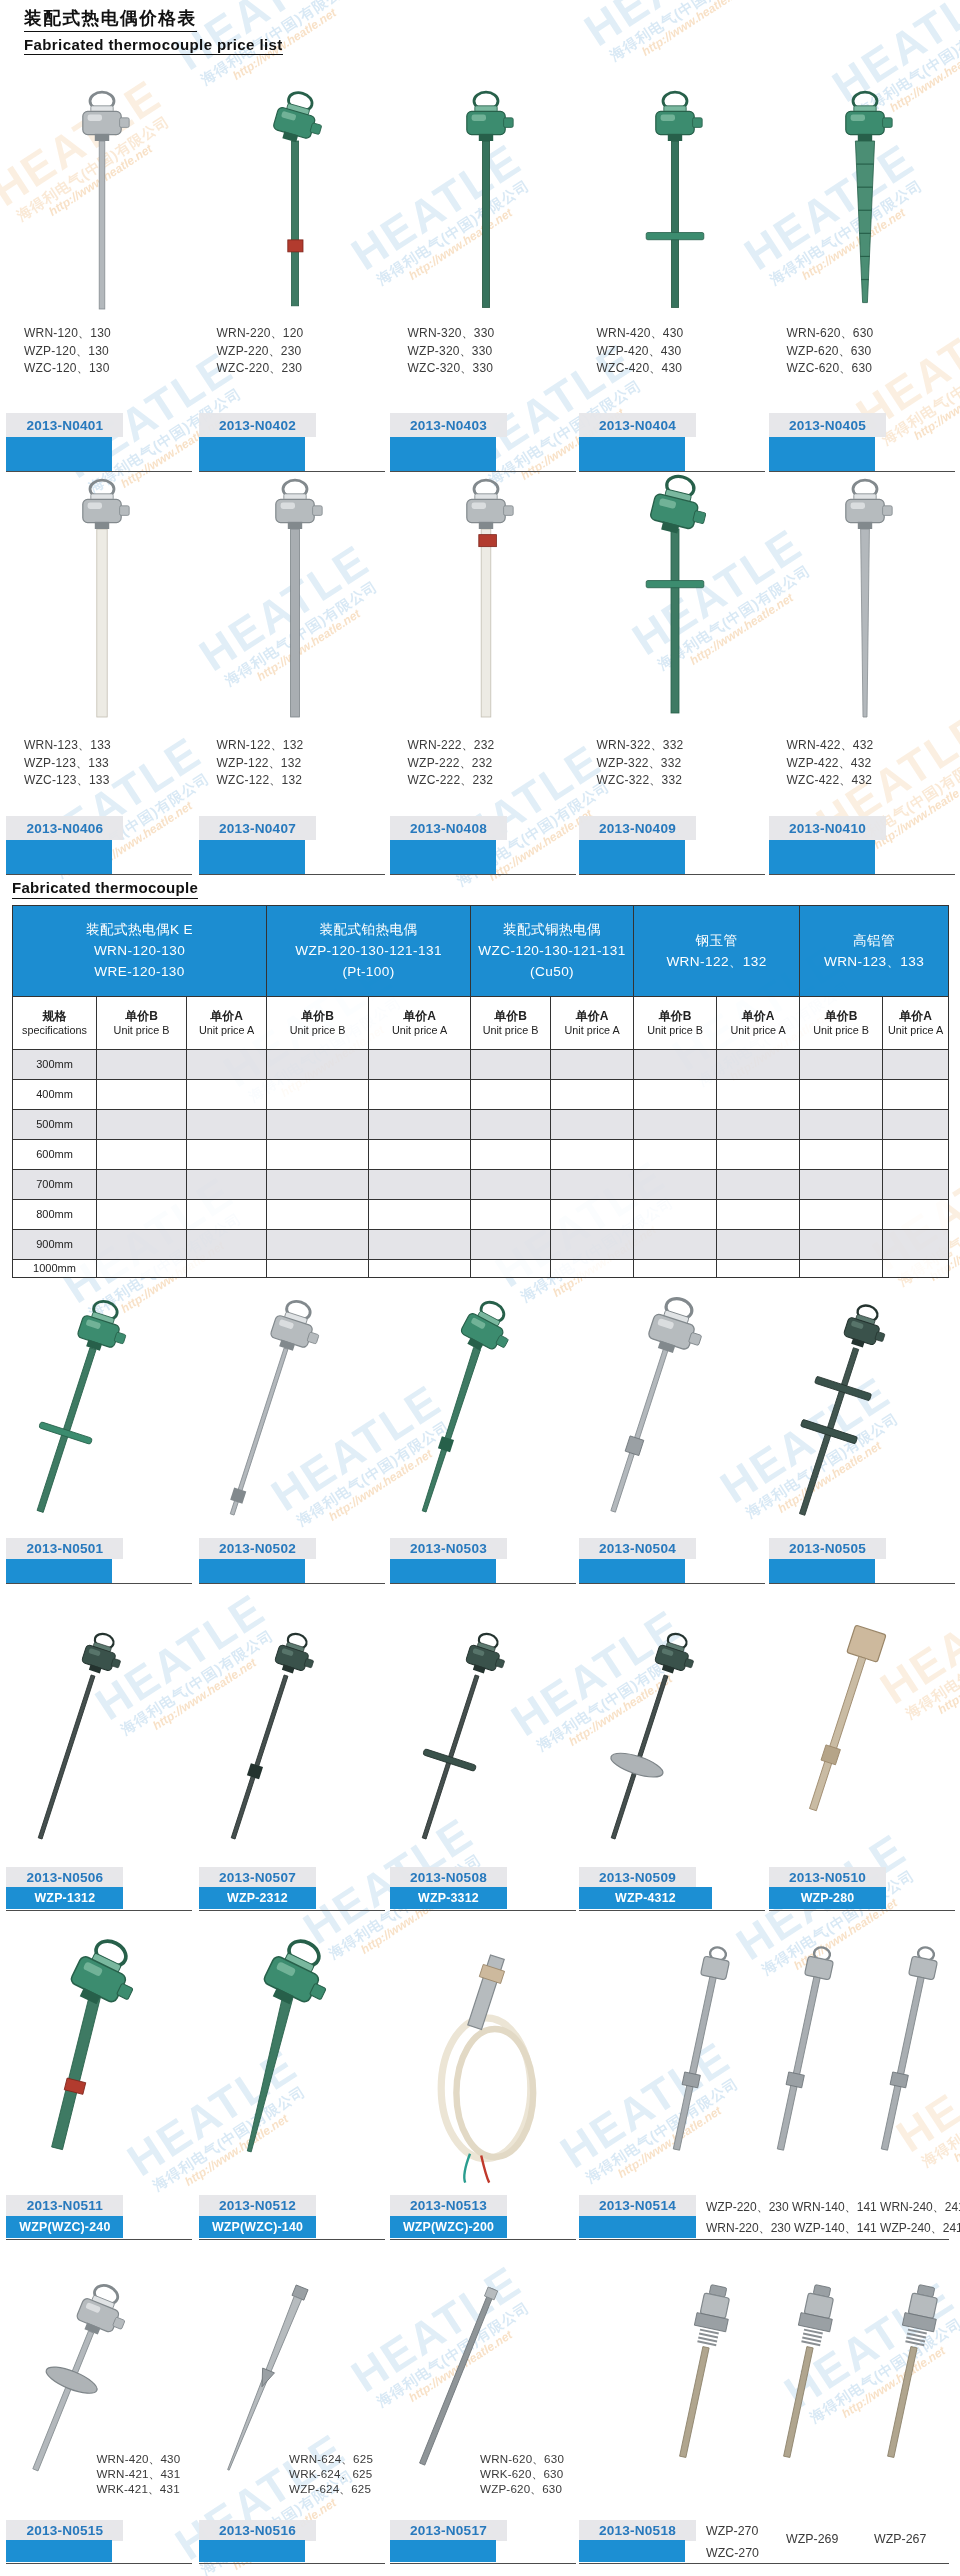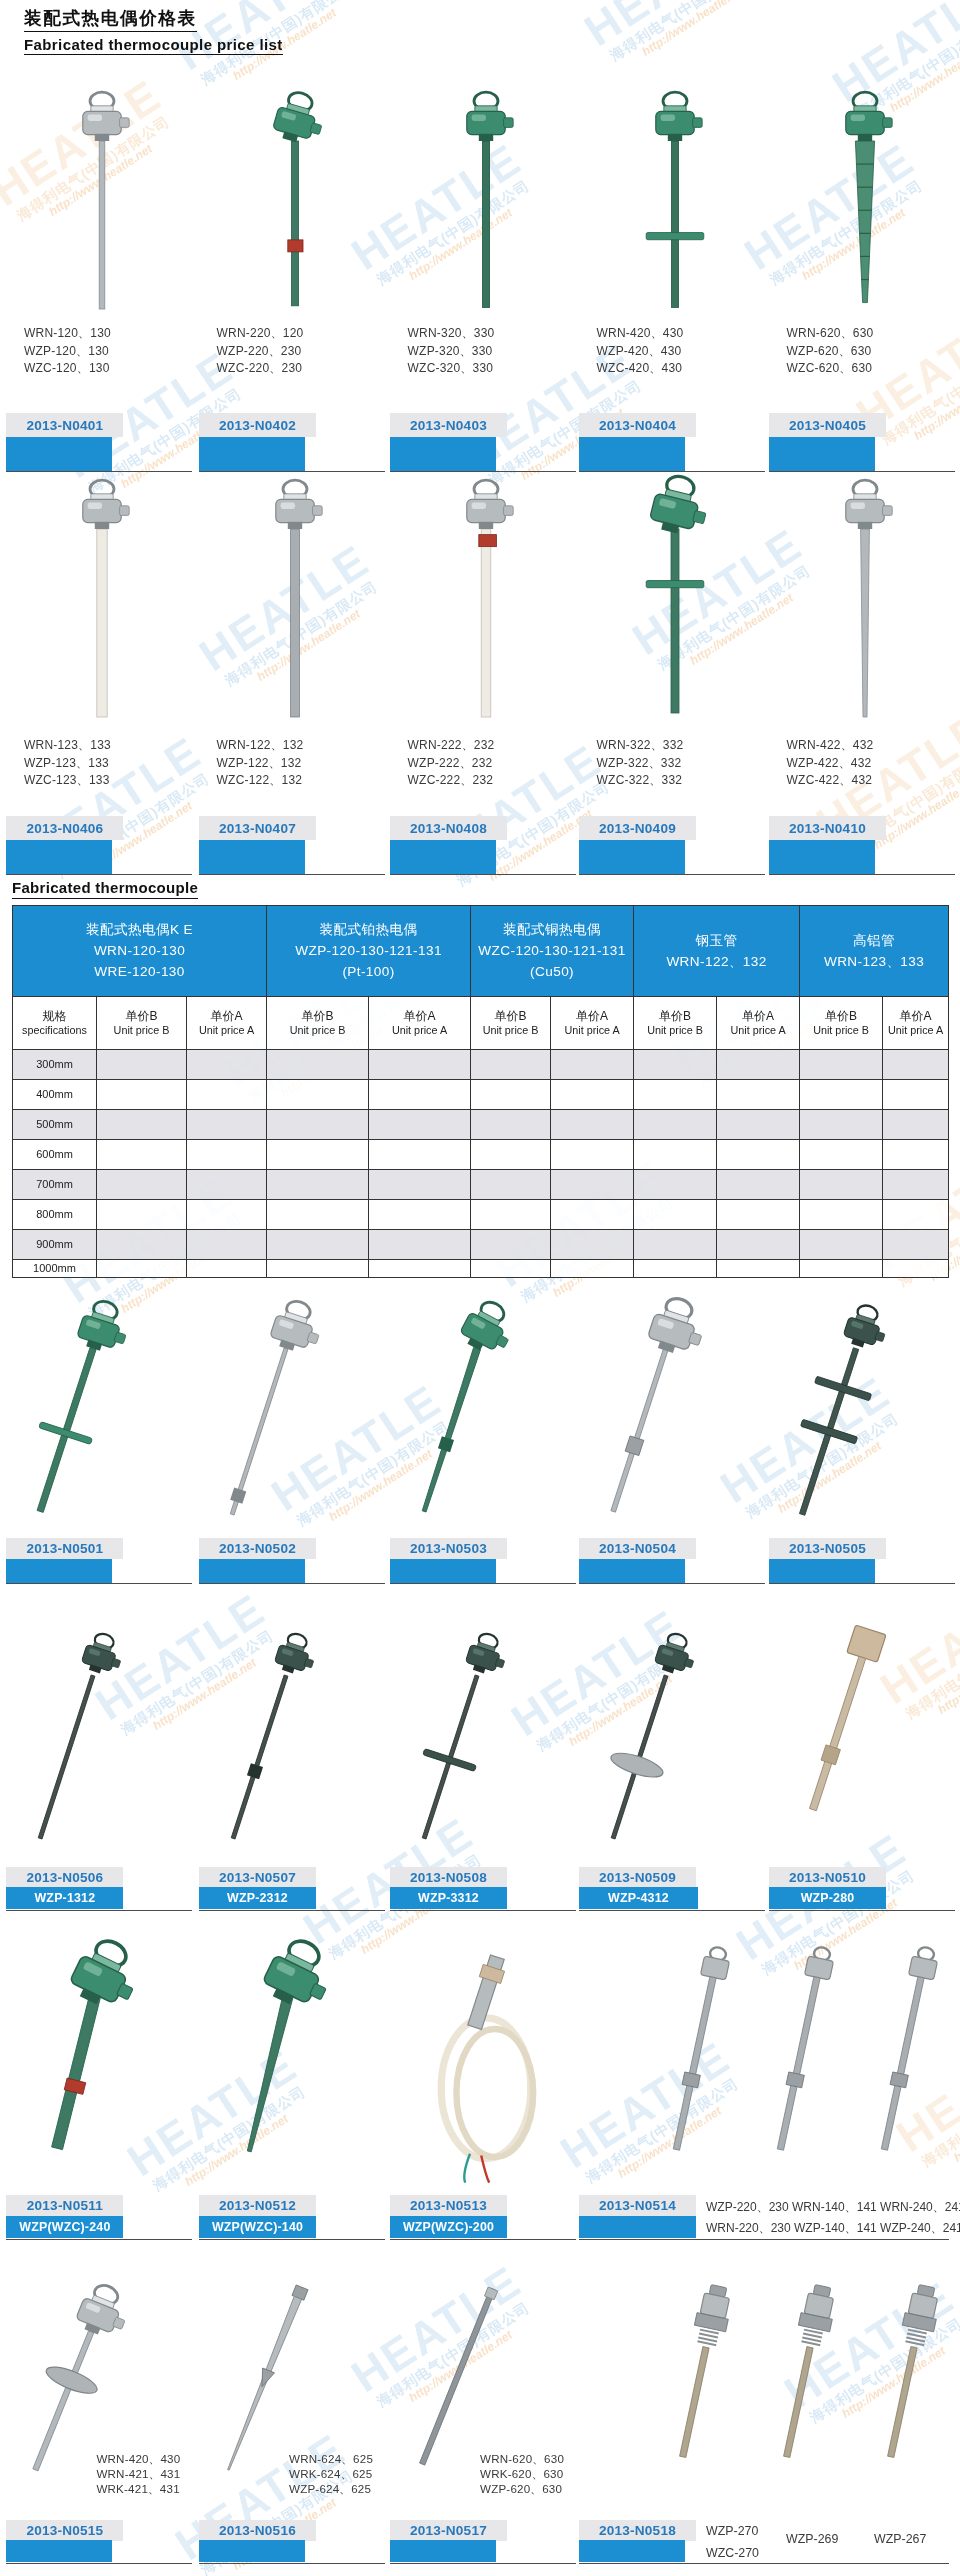--- a/index.html
+++ b/index.html
@@ -46,21 +46,21 @@
 
   
   #table-sec{position:absolute;left:0;top:879px;width:961px;z-index:2;}
   .sec-title{display:inline-block;margin-left:12px;font-size:15px;font-weight:bold;color:#111;
              border-bottom:1.6px solid #111;padding-bottom:1.6px;letter-spacing:0.3px;}
   #price-table{border-collapse:collapse;table-layout:fixed;width:937px;margin:6.4px 0 0 12px;}
   #price-table th,#price-table td{border:1.6px solid #333;padding:0;}
   .th-group{background:rgba(21,137,207,0.97);color:#fff;font-weight:normal;}
   .th-group .gl{font-size:13.6px;line-height:21px;letter-spacing:0.4px;}
   .th-sub{background:rgba(255,255,255,0.9);font-weight:normal;}
-  .th-sub .zh{font-size:12px;color:#222;line-height:16px;}
+  .th-sub .zh{font-size:12px;color:#222;line-height:16px;font-weight:bold;}
   .th-sub .en{font-size:10.8px;color:#222;line-height:13.6px;}
   .spec-cell{font-size:11px;color:#222;text-align:center;font-weight:normal;}
   tr.gray td{background:rgba(226,226,230,0.92);}
   tr.white td{background:rgba(255,255,255,0.85);}
 </style>
 </head>
 <body>
 
 <div id="page">
   <div id="wm-layer">
@@ -640,21 +640,21 @@
                 <ellipse cx="120" cy="16" rx="15" ry="11" fill="none" stroke="#24332f" stroke-width="3.5"></ellipse>
                 <rect x="106" y="22" width="28" height="8" rx="2" fill="#5d7a70" stroke="#24332f" stroke-width="1"></rect>
                 <rect x="96" y="29" width="48" height="29" rx="6" fill="#3a524b" stroke="#24332f" stroke-width="1.5"></rect>
                 <rect x="102" y="33" width="18" height="8" rx="3" fill="#5d7a70" opacity="0.85"></rect>
                 <rect x="142" y="37" width="12" height="12" rx="2" fill="#3a524b" stroke="#24332f" stroke-width="1"></rect>
                 <rect x="111" y="57" width="18" height="9" fill="#24332f"></rect>
               </g>
             </svg>
           </div>
           <div class="chip" style="top: 243px; height: 21px;">2013-N0509</div>
-          <div class="bar" style="top: 263px; height: 22.4px; width: 119px;">WZP-4312</div>
+          <div class="bar" style="top: 263px; height: 22.4px; width: 133px;">WZP-4312</div>
           <div class="rule" style="top: 286px; width: 186px;"></div>
         </div>
         <div class="cell" style="left: 769px;">
           <div class="img-wrap tilt18">
             <svg width="192" height="234" viewBox="0 0 240 292">
               <rect x="100" y="6" width="40" height="36" rx="3" fill="#cdb99d" stroke="#9a8668" stroke-width="1.5"></rect>
               <rect x="116" y="42" width="9" height="200" fill="#c9bba3" stroke="#9a8668" stroke-width="1"></rect>
               <rect x="111" y="160" width="19" height="20" fill="#b5a488" stroke="#9a8668"></rect>
             </svg>
           </div>

